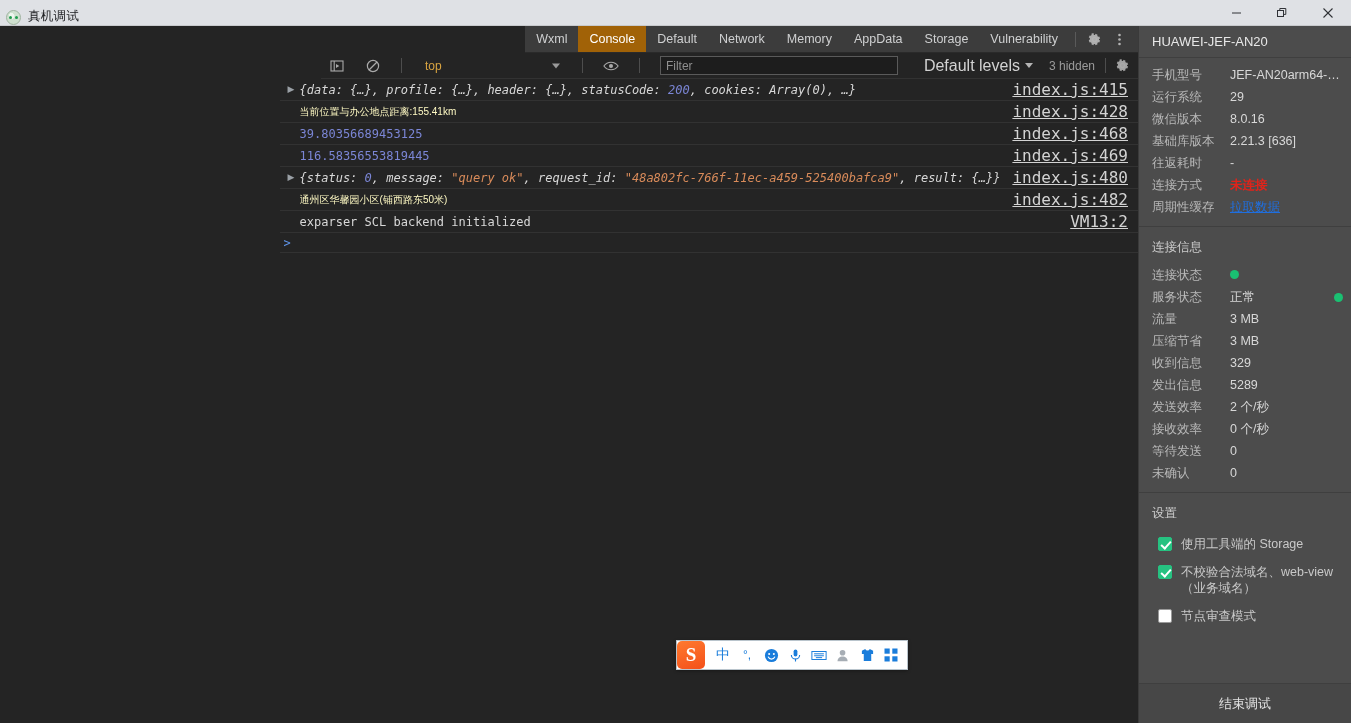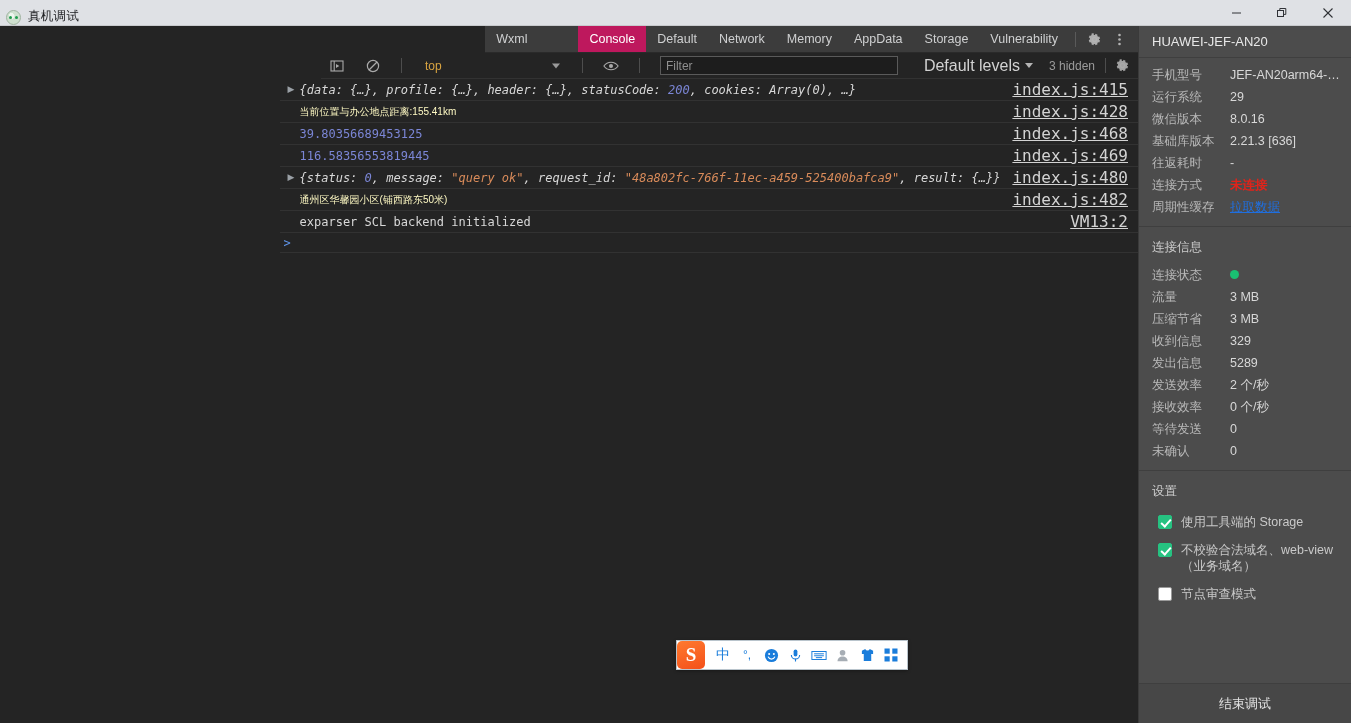--- a/index.html
+++ b/index.html
@@ -43,21 +43,21 @@
 
   
   .tabstrip {
     height: 27px; flex: 0 0 27px; background: #3c3c3c; display: flex; align-items: stretch;
     border-bottom: 1px solid #2a2a2a; position: relative;
   }
   .tab {
     display: flex; align-items: center; padding: 0 11px; font-size: 12.5px;
     color: #cfd0d1; white-space: nowrap;
   }
-  .tab.active { background: #be185d; color: #ffffff; margin-left: 40px; }
+  .tab.active { background: #a16207; color: #ffffff; }
   .tabstrip-right { margin-left: auto; display: flex; align-items: center; padding-right: 6px; }
   .tab-sep { width: 1px; height: 15px; background: #5a5a5a; margin: 0 6px; align-self: center; }
   .icon-btn {
     width: 25px; height: 25px; display: flex; align-items: center; justify-content: center;
     color: #b4b4b4;
   }
 
   
   .console-toolbar {
     height: 26px; flex: 0 0 26px; background: #242424; display: flex; align-items: center;
@@ -416,20 +416,25 @@
             </div>
         </div>
         <div class="rp-section">
           <div class="rp-section-title">连接信息</div>
           <div id="conn-info-rows">
               <div class="rp-row">
                 <span class="rp-label">连接状态</span>
                 <span class="rp-value"><span class="dot"></span></span>
               </div>
               <div class="rp-row">
+                <span class="rp-label">服务状态</span>
+                <span class="rp-value">正常</span>
+                <span class="dot dot-right"></span>
+              </div>
+              <div class="rp-row">
                 <span class="rp-label">流量</span>
                 <span class="rp-value">3 MB</span>
               </div>
               <div class="rp-row">
                 <span class="rp-label">压缩节省</span>
                 <span class="rp-value">3 MB</span>
               </div>
               <div class="rp-row">
                 <span class="rp-label">收到信息</span>
                 <span class="rp-value">329</span>

